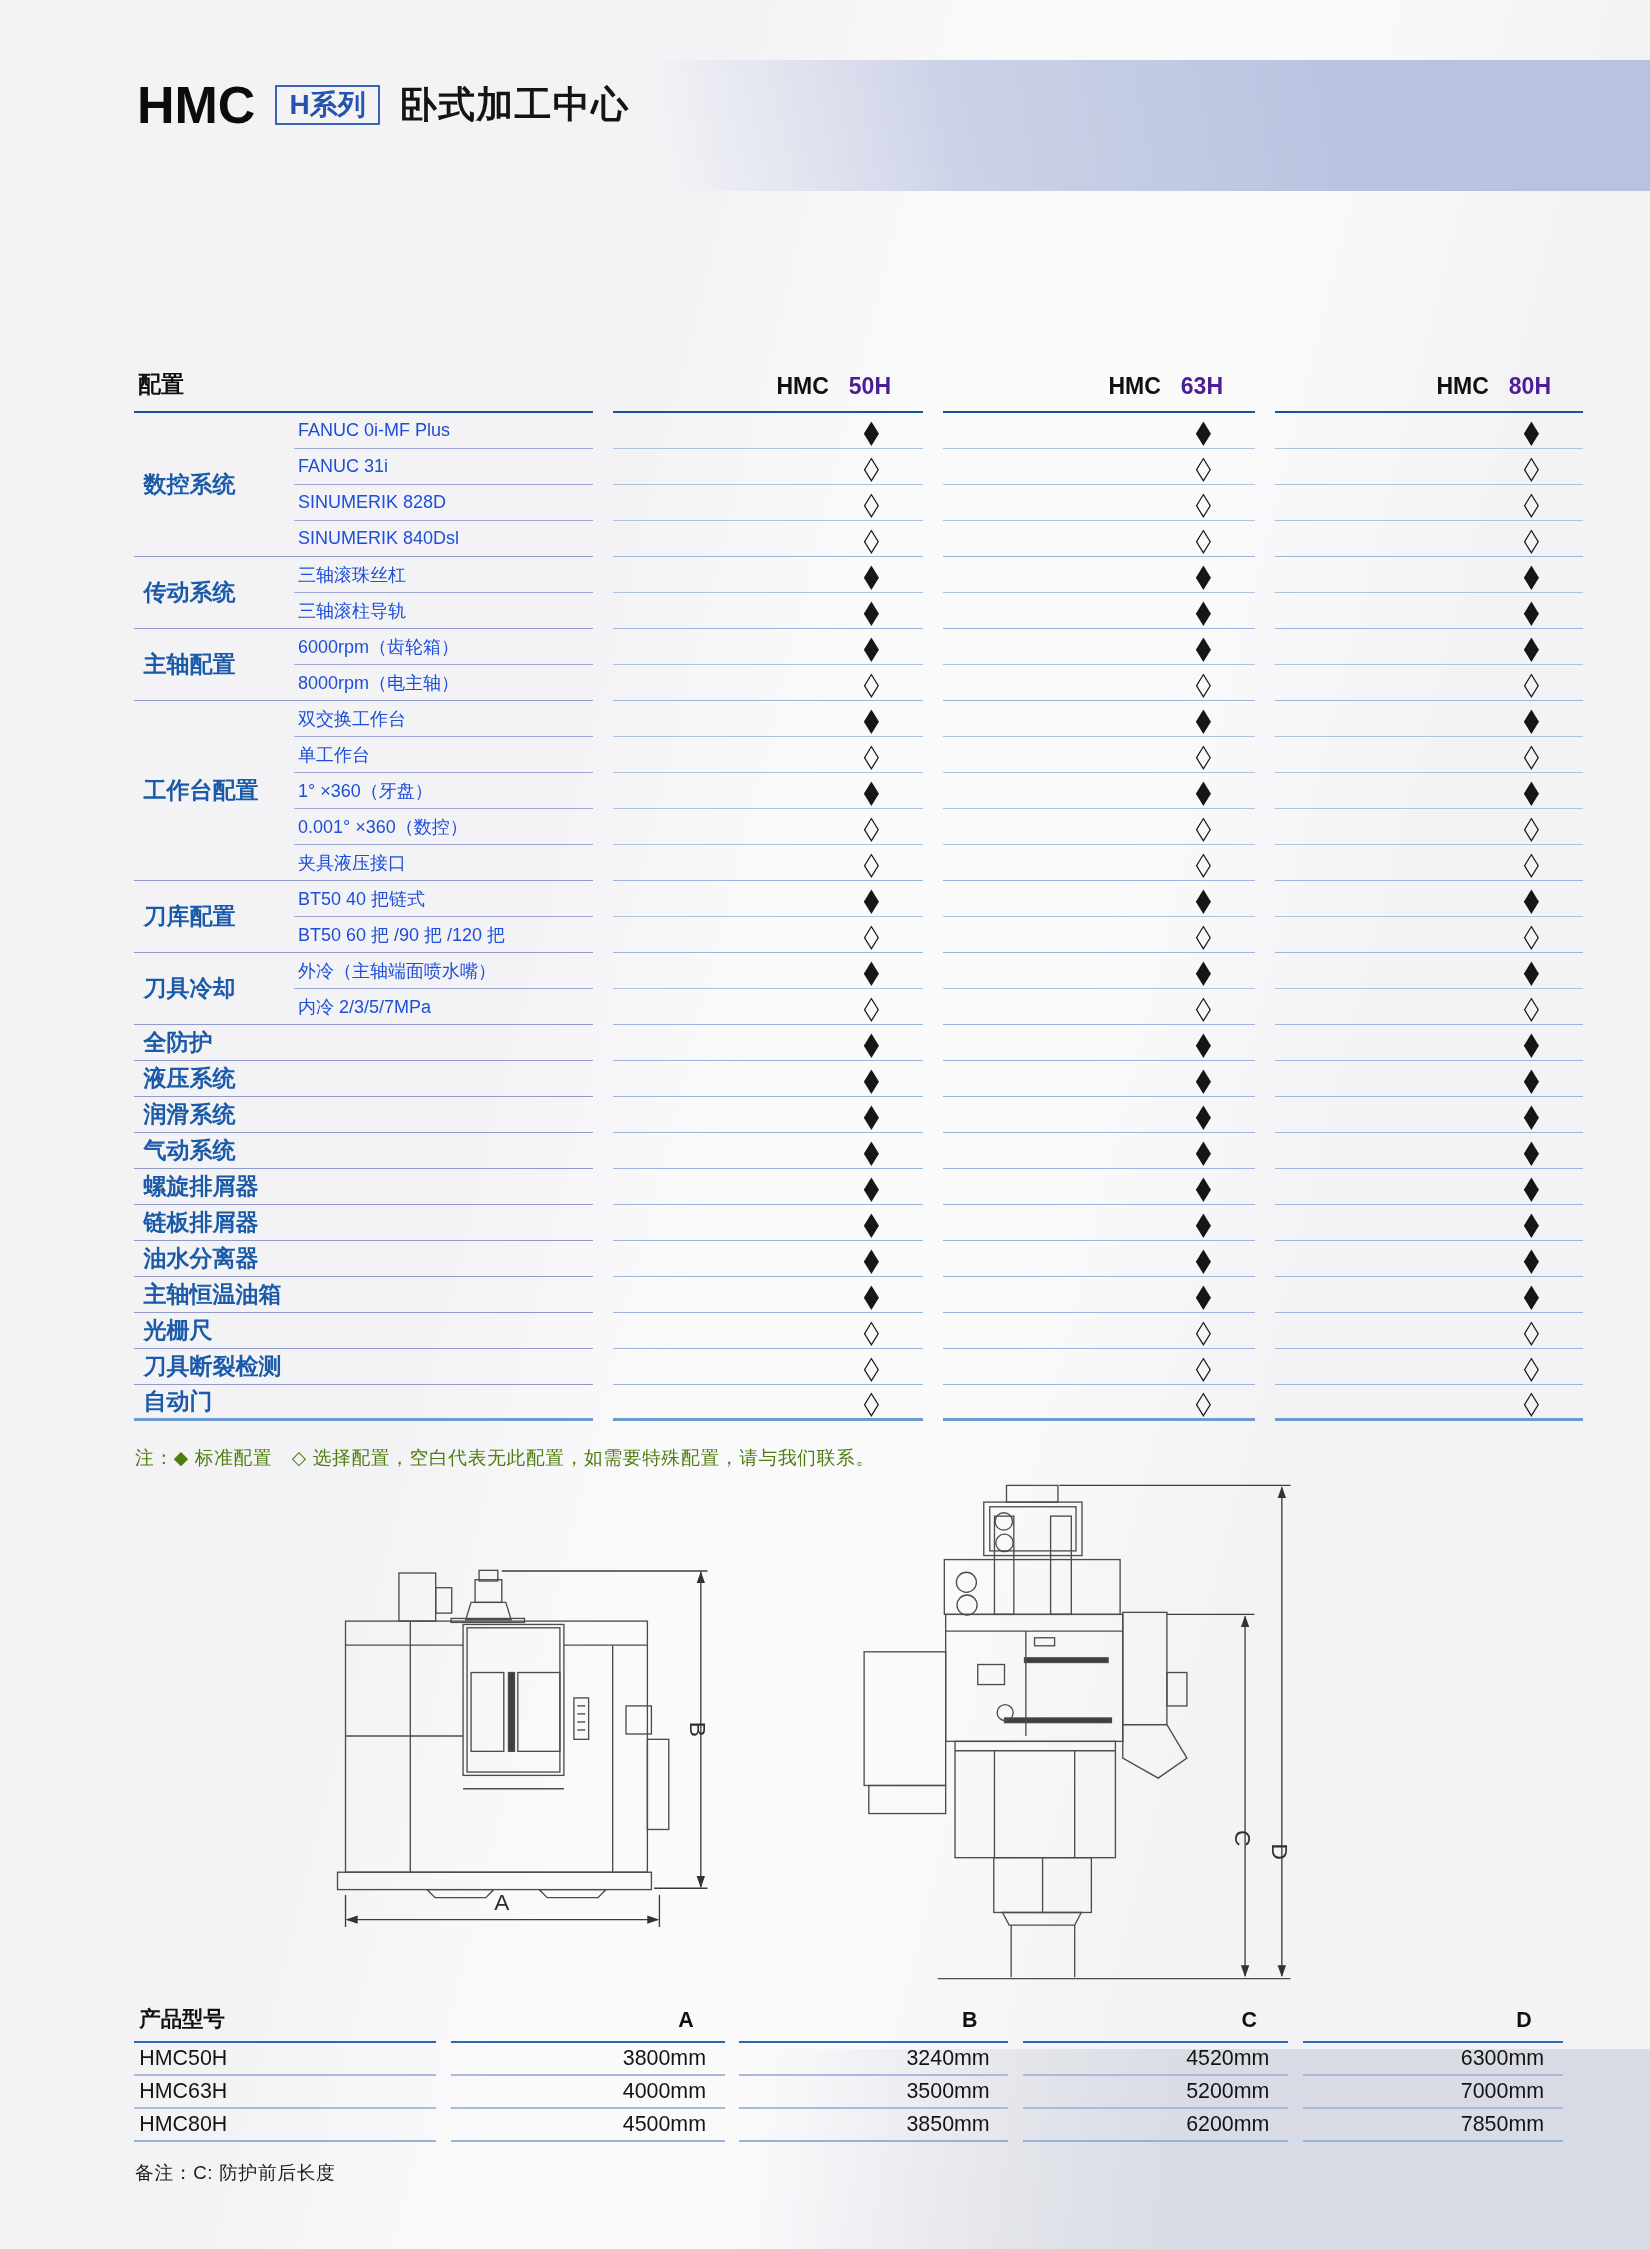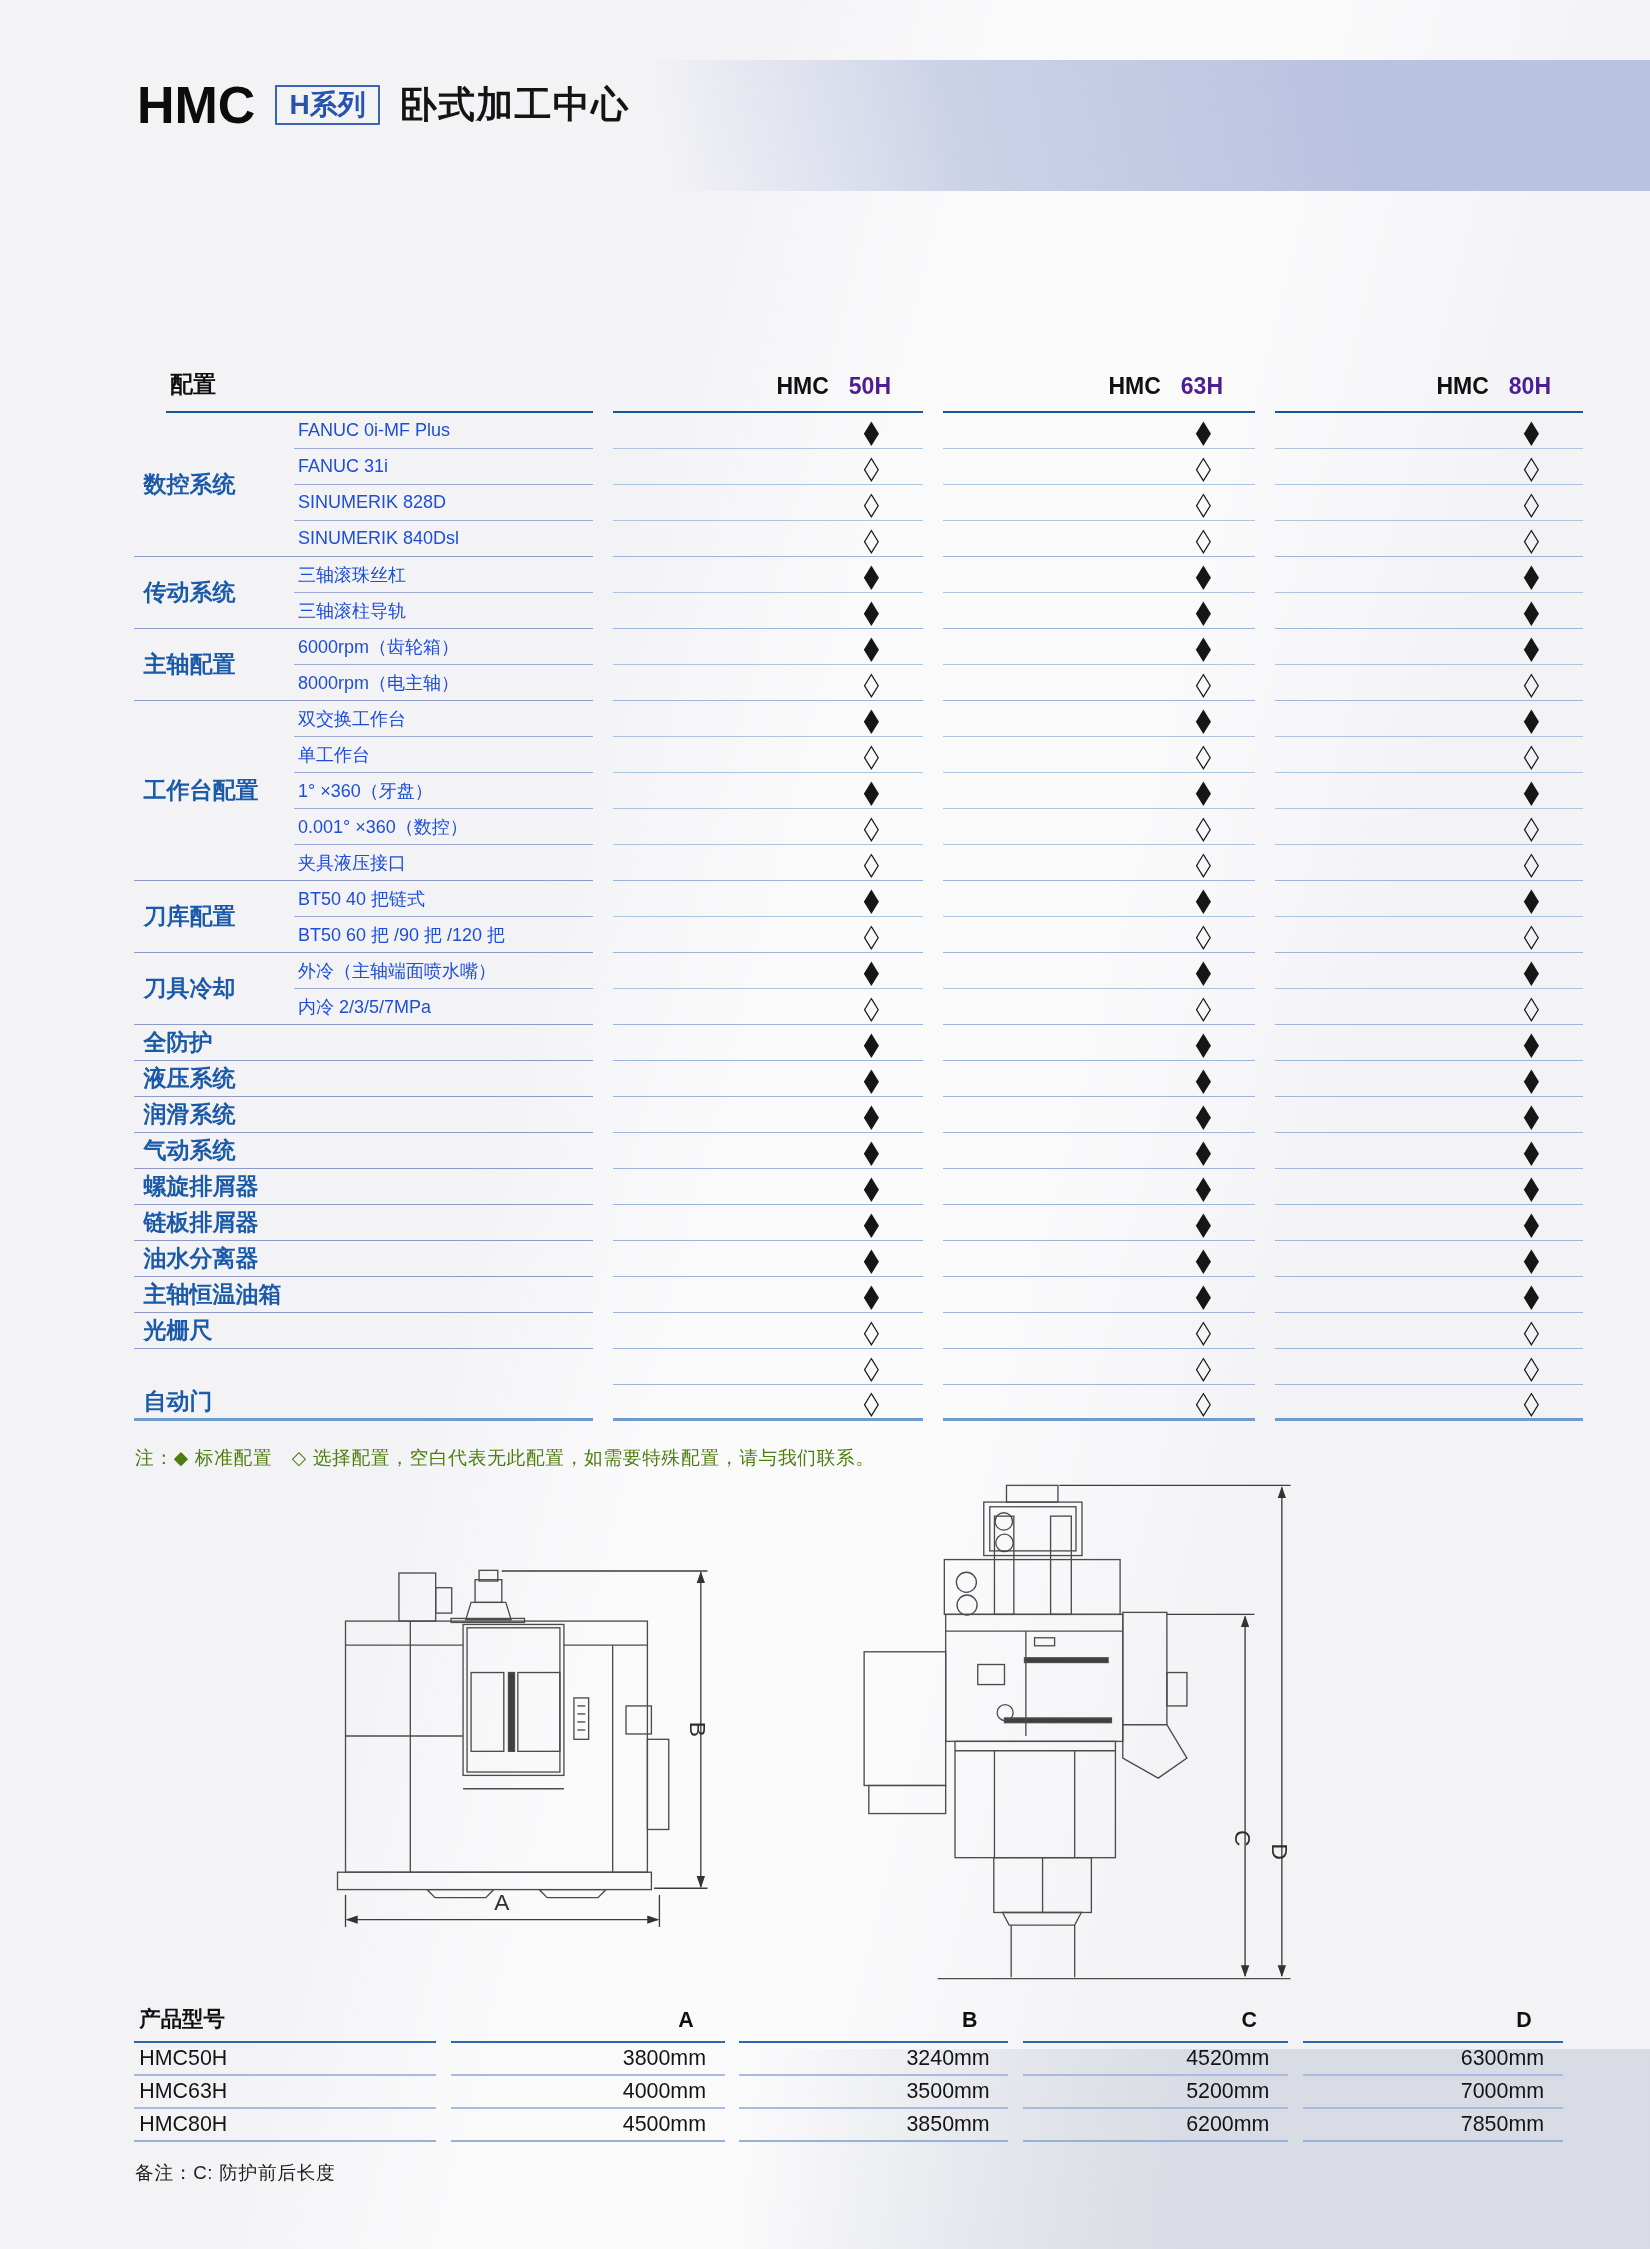--- a/index.html
+++ b/index.html
@@ -31,21 +31,21 @@
   .cell{position:relative;}
   .cell .in{height:100%;display:flex;align-items:center;box-sizing:border-box;}
   .cell.m .in{margin-left:20px;justify-content:flex-end;padding-right:39px;}
   .cell.opt .in{padding-left:4px;font-size:18px;color:#1d4ed8;}
   .cell.cat .in{padding-left:9.4px;font-size:23px;font-weight:700;color:#1a5aa9;}
   .in.sep{border-bottom:1.3px solid #9ea9d4;}
   .cell.m .in.sep{border-color:#adc3df;}
   .in.gsep{border-bottom:1.3px solid #8f9aca;}
   .cell.m .in.gsep{border-color:#9eb4da;}
   .in.tend{border-bottom:3.3px solid #6d9bce;}
-  .in.hsep{border-bottom:2.7px solid #14569e;margin-left:32px;}
+  .in.hsep{border-bottom:2.7px solid #14569e;}
   .cell.h .in{align-items:flex-end;padding-bottom:10.7px;font-size:23px;font-weight:700;color:#101010;}
   .cell.h.corner .in{justify-content:flex-start;padding-left:4px;}
   .cell.h.m .in{justify-content:flex-end;padding-right:32px;font-weight:600;}
   .mh-code{color:#4c1d95;margin-left:20px;}
   .dia{display:inline-block;font-size:32px;line-height:1;color:#161616;transform:scaleX(.62);transform-origin:center;}
 
   .config-note{position:absolute;top:1445px;left:135px;font-size:18.7px;color:#4d7c0f;letter-spacing:0.7px;}
 
   
   .drawing{position:absolute;}
@@ -581,20 +581,23 @@
       </div>
       <div class="cell m" style="grid-area: 27 / 4;">
         <div class="in gsep">
           <div class="dia">◇</div>
         </div>
       </div>
       <div class="cell m" style="grid-area: 27 / 5;">
         <div class="in gsep">
           <div class="dia">◇</div>
         </div>
+      </div>
+      <div class="cell cat" style="grid-area: 28 / 1 / span 1 / span 2;">
+        <div class="in gsep">刀具断裂检测</div>
       </div>
       <div class="cell m" style="grid-area: 28 / 3;">
         <div class="in gsep">
           <div class="dia">◇</div>
         </div>
       </div>
       <div class="cell m" style="grid-area: 28 / 4;">
         <div class="in gsep">
           <div class="dia">◇</div>
         </div>

